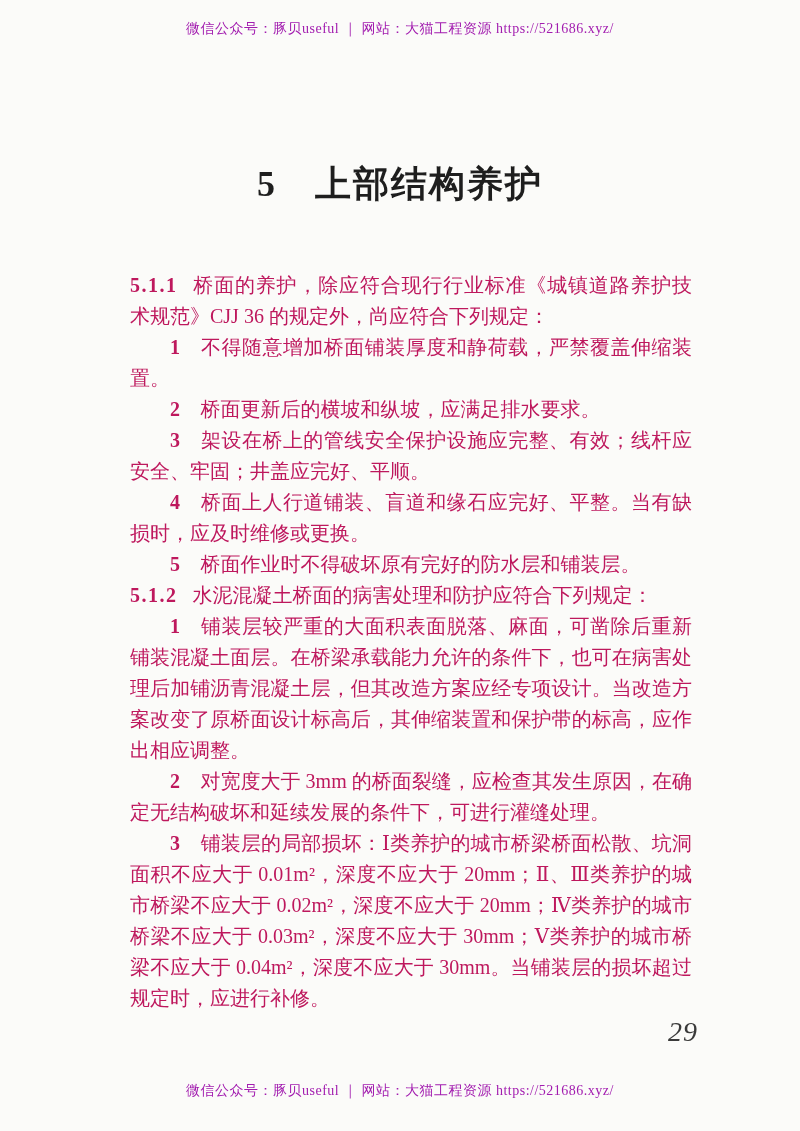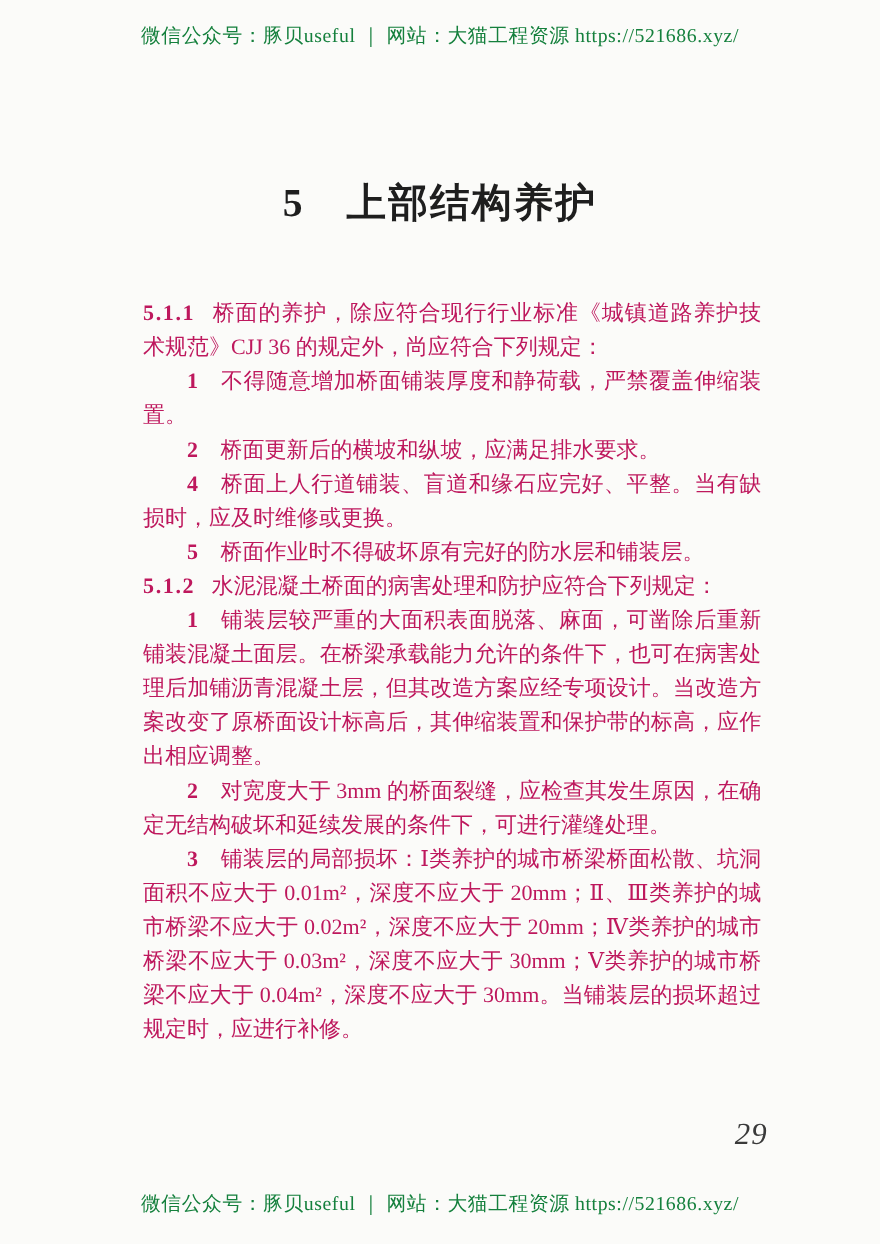--- a/index.html
+++ b/index.html
@@ -14,22 +14,22 @@
     margin: 0 auto;
     background: #fbfbf9;
     overflow: hidden;
     color: #262626;
   }
   .watermark {
     position: absolute;
     left: 0;
     width: 100%;
     text-align: center;
-    color: #15803d;
-    font-size: 18px;
+    color: #a21caf;
+    font-size: 14px;
     letter-spacing: 0.5px;
     white-space: nowrap;
   }
   .watermark.header { top: 20px; }
   .watermark.footer { top: 1082px; }
   .chapter-title {
     position: absolute;
     top: 160px;
     left: 0;
     width: 100%;
@@ -91,20 +91,21 @@
 
 
   <div class="content">
 
     <p class="clause"><span class="para-label">5.1.1</span><span class="para-text">桥面的养护，除应符合现行行业标准《城镇道路养护技术规范》CJJ 36 的规定外，尚应符合下列规定：</span></p>
 
     <p class="item"><span class="para-label">1</span><span class="para-text">不得随意增加桥面铺装厚度和静荷载，严禁覆盖伸缩装置。</span></p>
 
     <p class="item"><span class="para-label">2</span><span class="para-text">桥面更新后的横坡和纵坡，应满足排水要求。</span></p>
 
+    <p class="item"><span class="para-label">3</span><span class="para-text">架设在桥上的管线安全保护设施应完整、有效；线杆应安全、牢固；井盖应完好、平顺。</span></p>
 
     <p class="item"><span class="para-label">4</span><span class="para-text">桥面上人行道铺装、盲道和缘石应完好、平整。当有缺损时，应及时维修或更换。</span></p>
 
     <p class="item"><span class="para-label">5</span><span class="para-text">桥面作业时不得破坏原有完好的防水层和铺装层。</span></p>
 
     <p class="clause"><span class="para-label">5.1.2</span><span class="para-text">水泥混凝土桥面的病害处理和防护应符合下列规定：</span></p>
 
     <p class="item"><span class="para-label">1</span><span class="para-text">铺装层较严重的大面积表面脱落、麻面，可凿除后重新铺装混凝土面层。在桥梁承载能力允许的条件下，也可在病害处理后加铺沥青混凝土层，但其改造方案应经专项设计。当改造方案改变了原桥面设计标高后，其伸缩装置和保护带的标高，应作出相应调整。</span></p>
 
     <p class="item"><span class="para-label">2</span><span class="para-text">对宽度大于 3mm 的桥面裂缝，应检查其发生原因，在确定无结构破坏和延续发展的条件下，可进行灌缝处理。</span></p>

